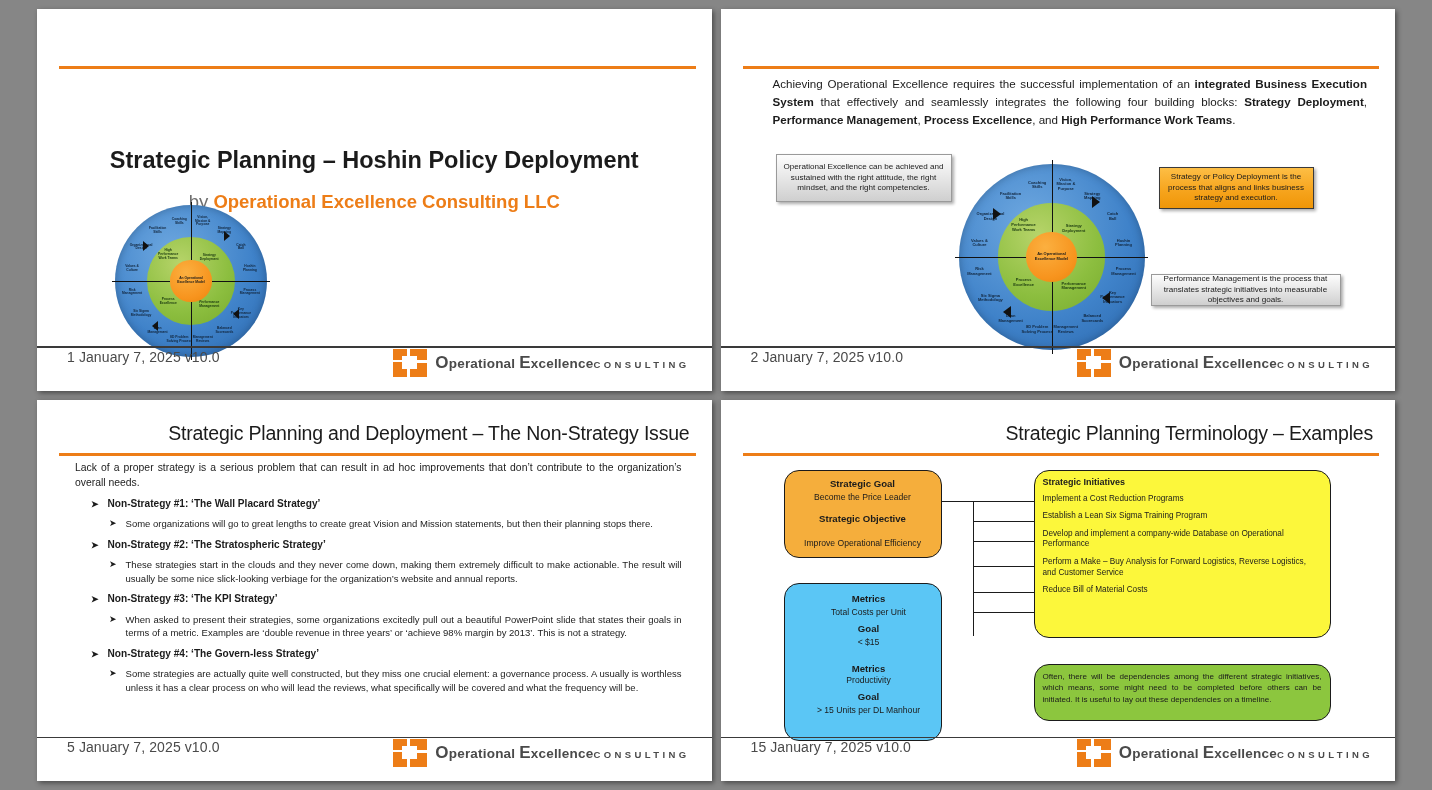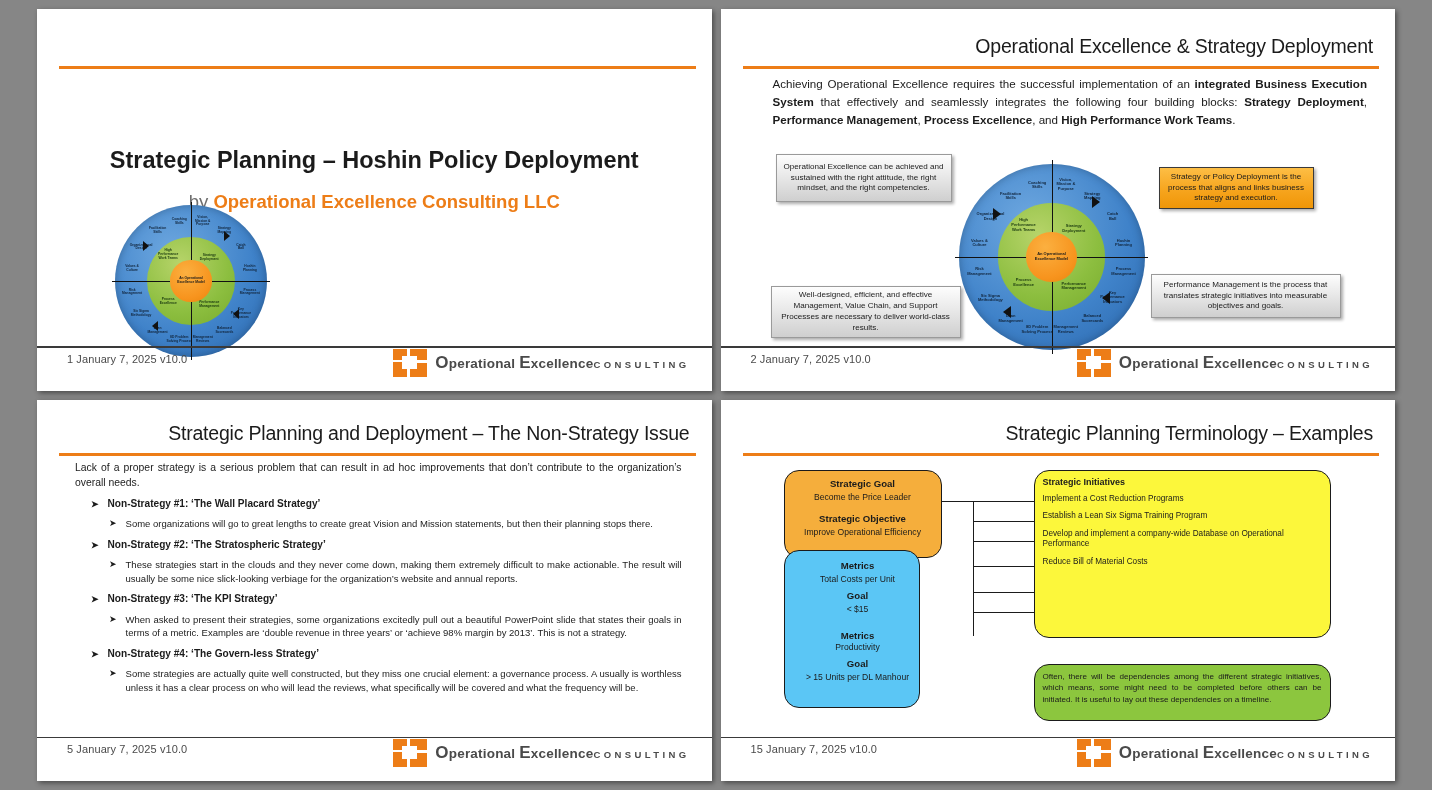--- a/index.html
+++ b/index.html
@@ -54,21 +54,21 @@
   }
   .s1-sub b { color: #ED7D17; font-weight: bold; }
 
   
   .footer-rule {
     position: absolute; left: 0; right: 0; bottom: 43px;
     height: 1.5px; background: #3a3a3a;
   }
   .footer-text {
     position: absolute; left: 30px; bottom: 26px;
-    font-size: 11px; color: #4a4a4a; letter-spacing: .1px;
+    font-size: 14px; color: #4a4a4a; letter-spacing: .1px;
   }
   .logo { position: absolute; right: 22px; bottom: 14px; display: flex; align-items: center; gap: 8px; }
   .logo-mark { width: 34px; height: 28px; position: relative; flex: none; }
   .logo-mark i { position: absolute; background: #ED7D17; display: block; }
   .lm1 { left: 0;    top: 0;   width: 14px; height: 11px; }
   .lm2 { left: 17px; top: 0;   width: 17px; height: 11px; }
   .lm3 { left: 0;    top: 13px; width: 14px; height: 15px; }
   .lm4 { left: 17px; top: 14px; width: 17px; height: 14px; }
   .lm-c { left: 9px; top: 7px; width: 15px; height: 13px; background: #fff !important; }
   .logo-txt { line-height: 1.05; }
@@ -256,21 +256,20 @@
             <i class="lm4"></i>
             <i class="lm-c"></i>
           </span>
           <span class="logo-txt"><span class="logo-l1"><span class="cap">O</span>perational <span class="cap">E</span>xcellence</span><span class="logo-l2">CONSULTING</span></span>
         </div>
     </div>
   </div>
 
   <div class="slide">
     <div class="slide-inner">
-      <div class="slide-title" style="top:26px;">Operational Excellence &amp; Strategy Deployment</div>
       <div class="rule s2-rule"></div>
       <div class="s2-body js-s2body"><span>Achieving Operational Excellence requires the successful implementation of an </span><b>integrated Business Execution System</b><span> that effectively and seamlessly integrates the following four building blocks: </span><b>Strategy Deployment</b><span>, </span><b>Performance Management</b><span>, </span><b>Process Excellence</b><span>, and </span><b>High Performance Work Teams</b><span>.</span></div>
 
       <div class="wheel js-wheel" style="left:963px; top:155px; width:186px; height:186px; font-size:4px; margin-left:-725px;">
           <span class="ring"></span>
           <span class="inner"></span>
           <span class="lbl" style="left:57.71%; top:11.26%;">Vision,
 Mission &amp;
 Purpose</span>
           <span class="lbl" style="left:71.95%; top:17.16%;">Strategy
@@ -320,22 +319,21 @@
           <span class="arw" style="left:26%; top:79.5%;border-width:6.510000000000001px 8.463000000000001px 6.510000000000001px 0; border-color:transparent #111 transparent transparent;"></span>
           <span class="arw" style="left:20.5%; top:27%;border-width:6.510000000000001px 0 6.510000000000001px 8.463000000000001px; border-color:transparent transparent transparent #111;"></span>
           <span class="core">An
 Operational
 Excellence
 Model</span>
         </div>
 
       <div class="callout co-orange" style="left:438px; top:158px; width:155px; height:42px;">Strategy or Policy Deployment is the process that aligns and links business strategy and execution.</div>
       <div class="callout co-gray" style="left:55px; top:145px; width:176px; height:48px;">Operational Excellence can be achieved and sustained with the right attitude, the right mindset, and the right competencies.</div>
-      <div class="callout co-gray" style="left:50px; top:277px; width:190px; height:52px;">Well-designed, efficient, and effective Management, Value Chain, and Support Processes are necessary to deliver world-class results.</div>
-      <div class="callout co-gray" style="left:430px; top:265px; width:190px; height:44px;">Performance Management is the process that translates strategic initiatives into measurable objectives and goals.</div>
+      <div class="callout co-gray" style="left:430px; top:265px; width:190px; height:32px;">Performance Management is the process that translates strategic initiatives into measurable objectives and goals.</div>
 
       <div class="footer-rule"></div>
       <div class="footer-text">2  January 7, 2025 v10.0</div>
       <div class="logo js-logo">
           <span class="logo-mark">
             <i class="lm1"></i>
             <i class="lm2"></i>
             <i class="lm3"></i>
             <i class="lm4"></i>
             <i class="lm-c"></i>
@@ -404,42 +402,43 @@
   <div class="slide">
     <div class="slide-inner">
       <div class="slide-title" style="top:22px;">Strategic Planning Terminology – Examples</div>
       <div class="rule s4-rule"></div>
 
       <div class="box bx-orange js-goalbox" style="left:63px; top:70px; width:158px; height:88px;">
           <div style="padding:7px 4px 0;">
             <div class="bx-hd">Strategic Goal</div>
             <div class="bx-vl" style="margin-top:3px;">Become the Price Leader</div>
             <div class="bx-hd" style="margin-top:11px;">Strategic Objective</div>
-            <div class="bx-vl" style="margin-top:3px;">Improve Operational Efficiency</div>
+            <div class="bx-vl" style="margin-top:14px;">Improve Operational Efficiency</div>
           </div>
         </div>
 
-      <div class="box bx-blue js-metricsbox" style="left:63px; top:150px; width:136px; height:158px;padding-left:12px;">
+      <div class="box bx-blue js-metricsbox" style="left:63px; top:183px; width:158px; height:158px;padding-left:12px;">
           <div style="padding:9px 4px 0;">
             <div class="bx-hd">Metrics</div>
             <div class="bx-vl" style="margin-top:3px;">Total Costs per Unit</div>
             <div class="bx-hd" style="margin-top:6px;">Goal</div>
             <div class="bx-vl" style="margin-top:3px;">&lt; $15</div>
             <div class="bx-hd" style="margin-top:16px;">Metrics</div>
             <div class="bx-vl" style="margin-top:1px;">Productivity</div>
             <div class="bx-hd" style="margin-top:6px;">Goal</div>
             <div class="bx-vl" style="margin-top:3px;">&gt; 15 Units per DL Manhour</div>
           </div>
         </div>
 
       <div class="box bx-yellow js-inibox" style="left:313px; top:70px; width:297px; height:168px;">
           <div class="ini-hd">Strategic Initiatives</div>
           <div class="ini-it">Implement a Cost Reduction Programs</div>
           <div class="ini-it">Establish a Lean Six Sigma Training Program</div>
           <div class="ini-it">Develop and implement a company-wide Database on Operational Performance</div>
+          <div class="ini-it">Perform a Make – Buy Analysis for Forward Logistics, Reverse Logistics, and Customer Service</div>
           <div class="ini-it">Reduce Bill of Material Costs</div>
         </div>
 
       <div class="box bx-green" style="left:313px; top:264px; width:297px; height:57px;">Often, there will be dependencies among the different strategic initiatives, which means, some might need to be completed before others can be initiated. It is useful to lay out these dependencies on a timeline.</div>
 
       <div class="js-connectors">
           <div class="connector" style="left:252px; top:101px; height:135px;"></div>
           <div class="conn-h" style="left:221px; top:101px; width:32px;"></div>
           <div class="conn-h" style="left:252px; top:101px; width:62px;"></div>
           <div class="conn-h" style="left:252px; top:121px; width:62px;"></div>

